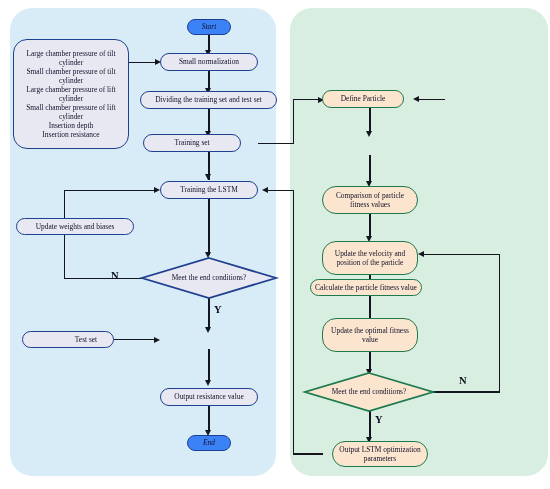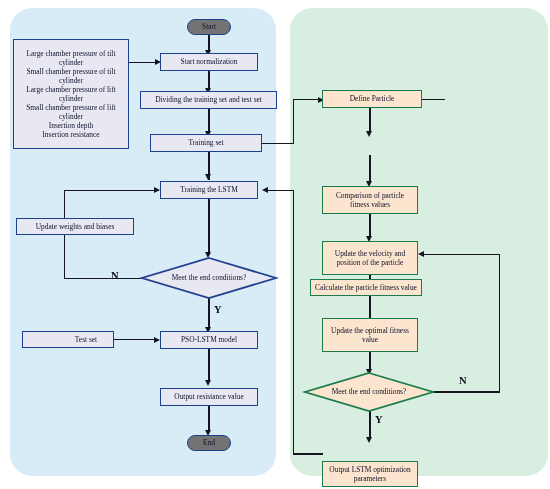--- a/index.html
+++ b/index.html
@@ -17,24 +17,25 @@
   
   .node{
     position:absolute;
     display:flex;align-items:center;justify-content:center;
     text-align:center;
     font-size:7.4px;
     line-height:1.22;
     color:#10102a;
     box-sizing:border-box;
     z-index:5;
+    border-radius:14px;
   }
   .box{border:1.4px solid #1f3f8f;background:#e8e8f2;}
   .box-g{border:1.4px solid #1d7a4d;background:#fce5ce;}
-  .term{border:1.7px solid #1f3f8f;background:#737373;border-radius:999px;}
+  .term{border:1.7px solid #1f3f8f;background:#3b82f6;border-radius:999px;font-style:italic;}
 
   
   .dia{position:absolute;z-index:5;}
   .dia svg{display:block;overflow:visible;}
   .dia .lbl{
     position:absolute;inset:0;
     display:flex;align-items:center;justify-content:center;
     text-align:center;font-size:7.4px;line-height:1.22;color:#10102a;
     pointer-events:none;
   }
@@ -70,31 +71,31 @@
   <div class="node box" style="left:13px;top:39px;width:116px;height:110px;padding:3px 4px;white-space:pre-line;">Large chamber pressure of tilt cylinder
 Small chamber pressure of tilt cylinder
 Large chamber pressure of lift cylinder
 Small chamber pressure of lift cylinder
 Insertion depth
 Insertion resistance</div>
 
   <div class="seg h" style="left:129px;top:61.5px;width:28px;"></div>
   <div class="arrow ar-r" style="left:155px;top:59px;"></div>
 
-  <div class="node box" style="left:160px;top:53px;width:98px;height:18px;">Start normalization</div>
+  <div class="node box" style="left:160px;top:53px;width:98px;height:18px;">Small normalization</div>
 
   <div class="seg v" style="left:208.3px;top:71px;height:19px;"></div>
   <div class="arrow ar-d" style="left:205.3px;top:88px;"></div>
 
   <div class="node box" style="left:140px;top:91px;width:137px;height:18px;">Dividing the training set and test set</div>
 
   <div class="seg v" style="left:208.3px;top:109px;height:24px;"></div>
   <div class="arrow ar-d" style="left:205.3px;top:131px;"></div>
 
-  <div class="node box" style="left:150px;top:134px;width:112px;height:18px;">Training set</div>
+  <div class="node box" style="left:143px;top:134px;width:98px;height:18px;">Training set</div>
 
   <div class="seg h" style="left:258px;top:142.5px;width:36px;"></div>
   <div class="seg v" style="left:292.7px;top:99px;height:44px;"></div>
   <div class="seg h" style="left:292.7px;top:99px;width:28px;"></div>
   <div class="arrow ar-r" style="left:318px;top:96.5px;"></div>
 
   <div class="seg v" style="left:208.3px;top:152px;height:28px;"></div>
   <div class="arrow ar-d" style="left:205.3px;top:174px;"></div>
 
   <div class="node box" style="left:160px;top:181px;width:98px;height:18px;">Training the LSTM</div>
@@ -119,36 +120,35 @@
   <div class="tag" style="left:111px;top:270px;">N</div>
   <div class="tag" style="left:214px;top:304px;">Y</div>
 
   <div class="seg v" style="left:208.3px;top:298px;height:32px;"></div>
   <div class="arrow ar-d" style="left:205.3px;top:327px;"></div>
 
   <div class="node box" style="left:22px;top:331px;width:92px;height:17px;padding-left:36px;">Test set</div>
   <div class="seg h" style="left:114px;top:339.2px;width:42px;"></div>
   <div class="arrow ar-r" style="left:154px;top:336.7px;"></div>
 
-  <div class="node box" style="left:160px;top:331px;width:98px;height:18px;">PSO-LSTM model</div>
 
   <div class="seg v" style="left:208.3px;top:349px;height:33px;"></div>
   <div class="arrow ar-d" style="left:205.3px;top:380px;"></div>
 
   <div class="node box" style="left:160px;top:388px;width:98px;height:18px;">Output resistance value</div>
 
   <div class="seg v" style="left:208.3px;top:406px;height:26px;"></div>
   <div class="arrow ar-d" style="left:205.3px;top:430px;"></div>
 
   <div class="node term" style="left:187px;top:435px;width:44px;height:16px;">End</div>
 
   <div class="seg h" style="left:418px;top:98.7px;width:27px;"></div>
   <div class="arrow ar-l" style="left:413px;top:96.2px;"></div>
 
-  <div class="node box-g" style="left:322px;top:90px;width:100px;height:18px;">Define Particle</div>
+  <div class="node box-g" style="left:322px;top:90px;width:82px;height:18px;">Define Particle</div>
 
   <div class="seg v" style="left:369.3px;top:108px;height:25px;"></div>
   <div class="arrow ar-d" style="left:366.3px;top:131px;"></div>
 
 
   <div class="seg v" style="left:369.3px;top:155px;height:28px;"></div>
   <div class="arrow ar-d" style="left:366.3px;top:181px;"></div>
 
   <div class="node box-g" style="left:322px;top:186px;width:96px;height:28px;padding:0 3px;">Comparison of particle fitness values</div>
 
@@ -181,20 +181,20 @@
   <div class="tag" style="left:375px;top:414px;">Y</div>
 
   <div class="seg h" style="left:433px;top:391.4px;width:67px;"></div>
   <div class="seg v" style="left:498.7px;top:254px;height:138px;"></div>
   <div class="seg h" style="left:424px;top:253.7px;width:75px;"></div>
   <div class="arrow ar-l" style="left:418px;top:251.2px;"></div>
 
   <div class="seg v" style="left:369.3px;top:411px;height:28px;"></div>
   <div class="arrow ar-d" style="left:366.3px;top:437px;"></div>
 
-  <div class="node box-g" style="left:322px;top:441px;width:96px;height:26px;padding:0 3px;margin-top:20px;">Output LSTM optimization parameters</div>
+  <div class="node box-g" style="left:332px;top:441px;width:96px;height:26px;padding:0 3px;">Output LSTM optimization parameters</div>
 
   <div class="seg h" style="left:292.7px;top:453.4px;width:30px;"></div>
   <div class="seg v" style="left:292.7px;top:190px;height:264px;"></div>
   <div class="seg h" style="left:268px;top:189.7px;width:25px;"></div>
   <div class="arrow ar-l" style="left:262px;top:187.2px;"></div>
 
 </div>
 
 </body></html>

